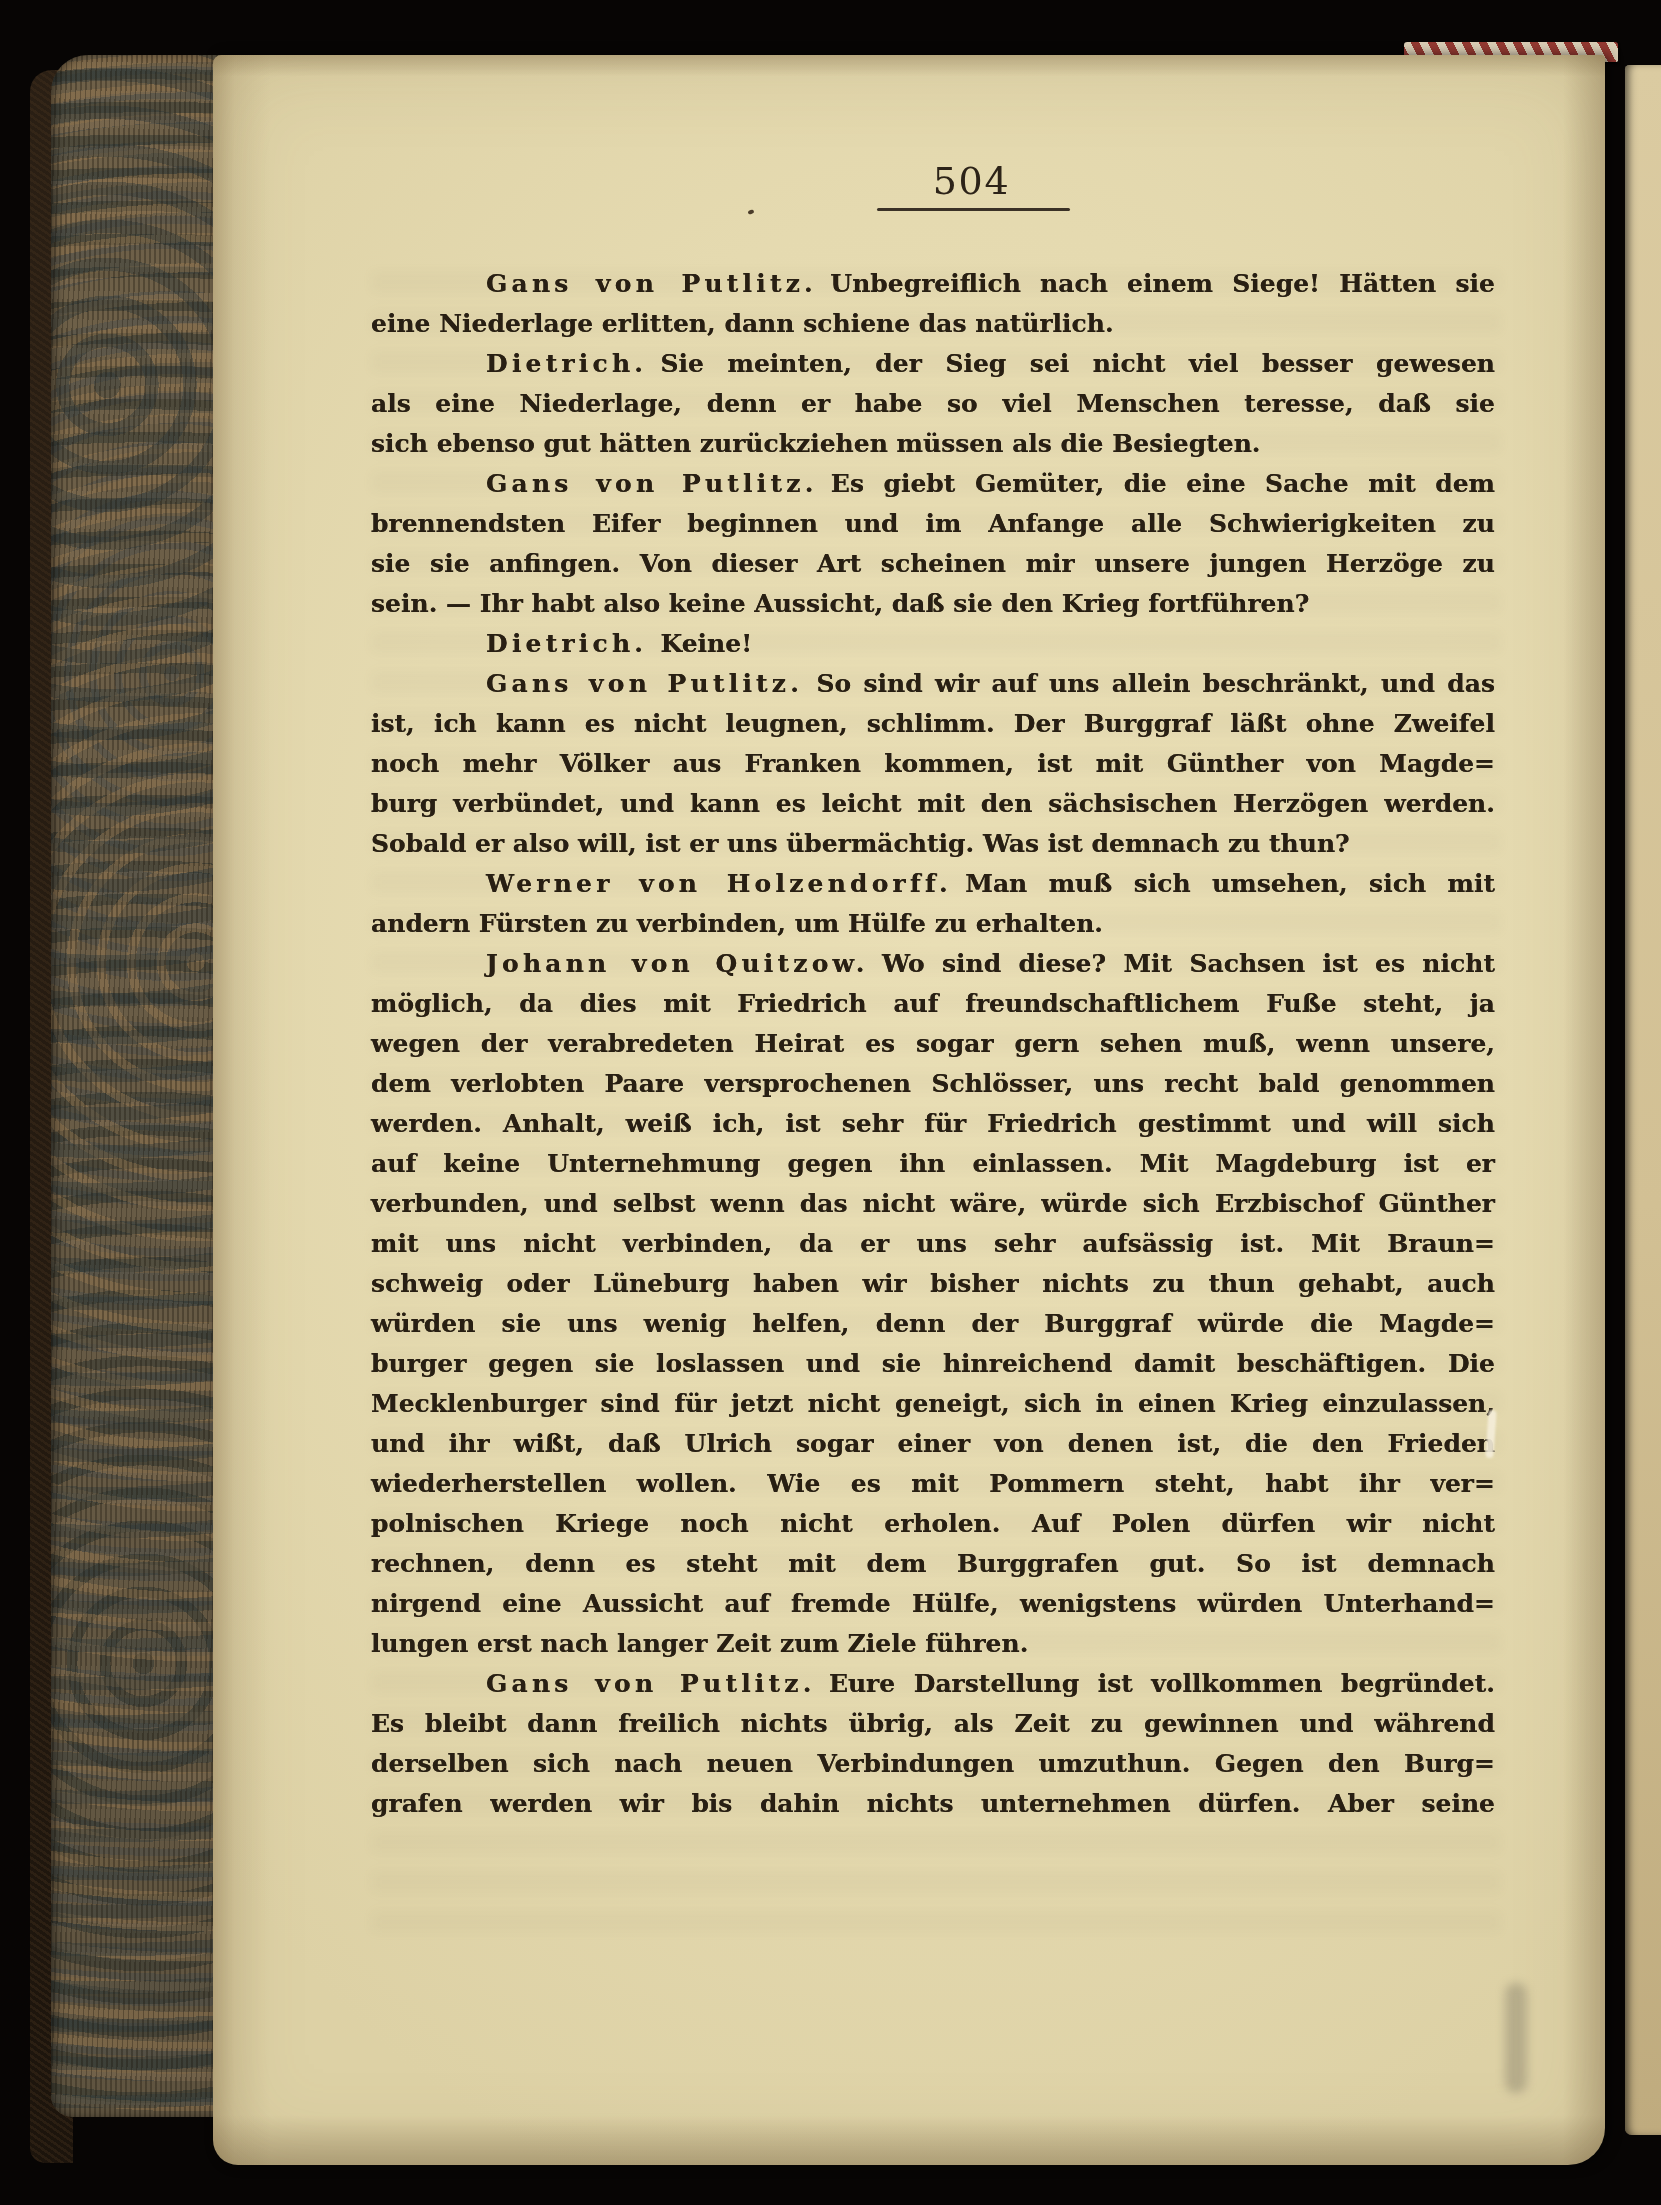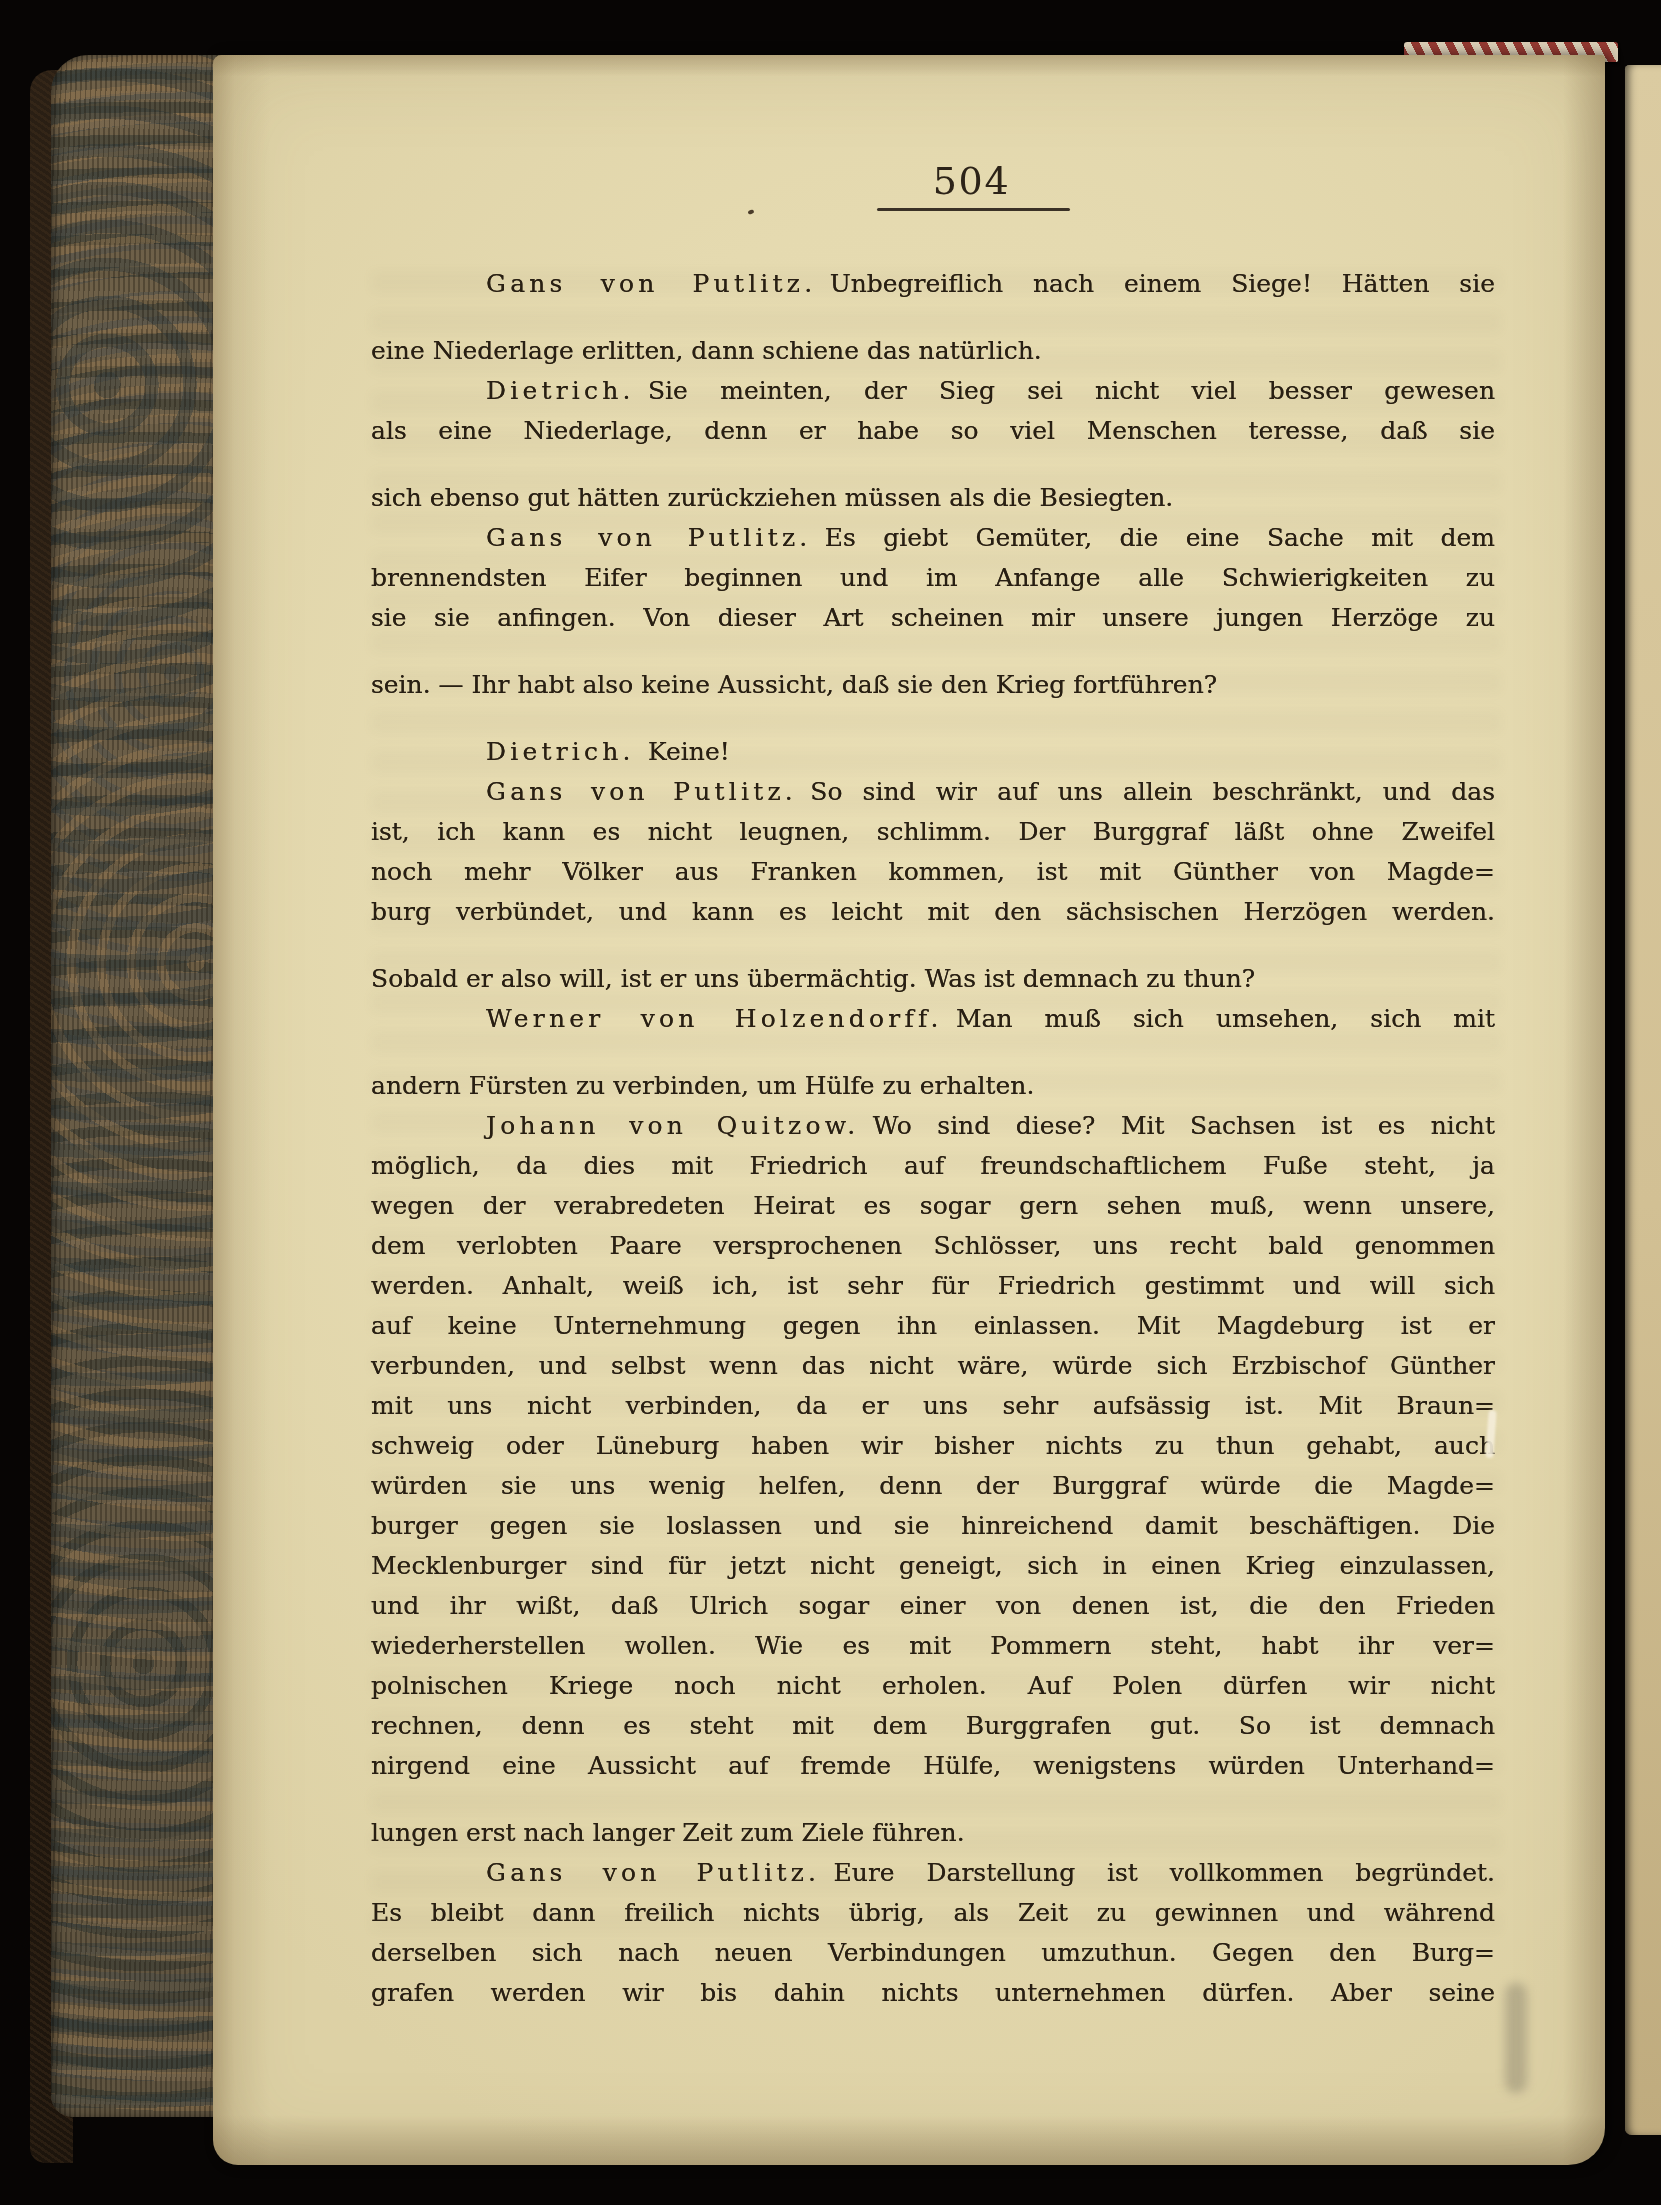--- a/index.html
+++ b/index.html
@@ -72,30 +72,30 @@
   .page-number{
     position:absolute;left:872px;top:159px;width:199px;
     text-align:center;font-size:38px;color:#2c2318;letter-spacing:1.7px;
   }
   .page-number-rule{
     position:absolute;left:877px;top:208px;width:193px;height:2.5px;
     background:#3a3126;border-radius:1.7px;
   }
   .text-block{
     position:absolute;left:371px;top:264px;width:1124px;
-    color:#281f13;font-size:25px;font-weight:400;
+    color:#281f13;font-size:25px;font-weight:700;
     text-shadow:0 0 0.6px rgba(42,32,18,.85);
   }
   .line{
     height:40px;line-height:40px;
     text-align:justify;text-align-last:justify;
     white-space:normal;overflow:visible;
   }
   .line.ind{padding-left:115px;}
-  .line.nj{text-align-last:left;margin-top:27px;}
+  .line.nj{text-align-last:left;}
   .speaker{letter-spacing:4.2px;margin-right:13.3px;}
   
   .white-mark{
     position:absolute;left:1487px;top:1410px;width:7.5px;height:48px;
     background:#f5eeda;border-radius:4.2px;filter:blur(0.8px);opacity:.9;
     transform:rotate(4deg);
   }
   .smudge-mark{
     position:absolute;left:1505px;top:1983px;width:21.6px;height:110px;
     background:rgba(108,102,88,.34);border-radius:10px;filter:blur(5px);

